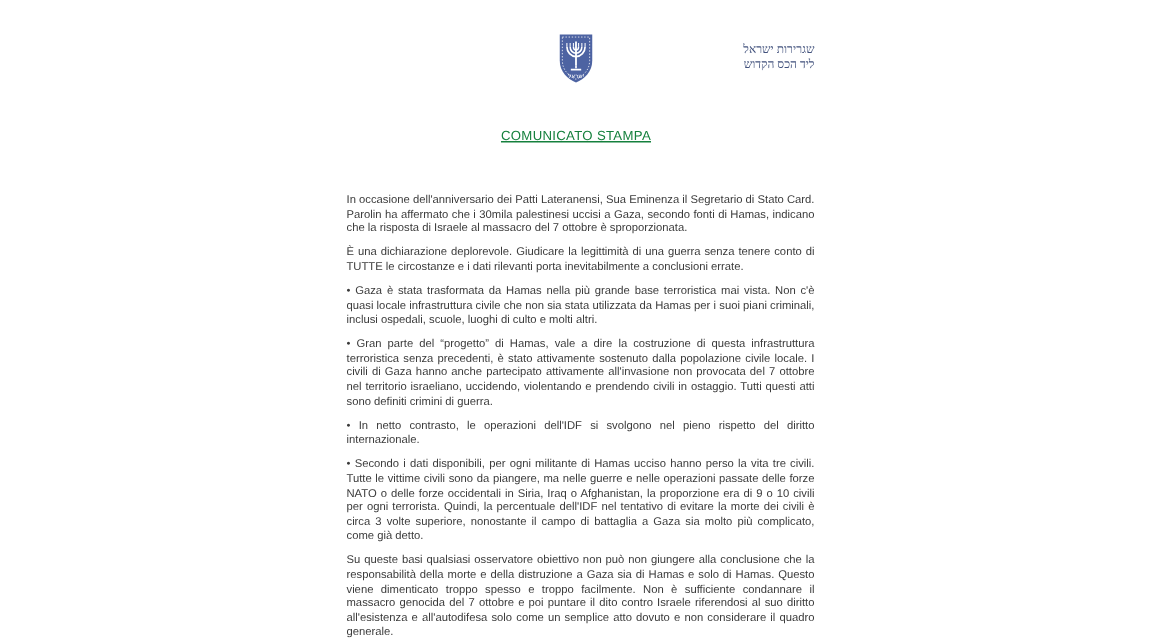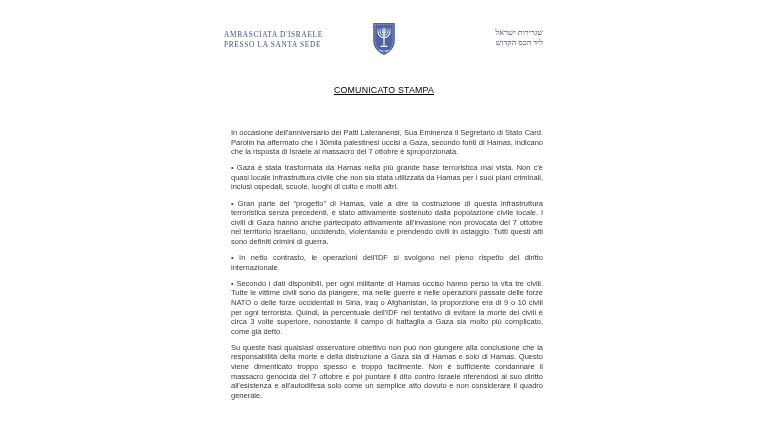--- a/index.html
+++ b/index.html
@@ -44,21 +44,21 @@
     left: 50%; top: 22px;
     transform: translateX(-50%);
     width: 26px; height: 34px;
   }
   .emblem svg { display: block; width: 26px; height: 34px; }
   
   .title-block {
     position: absolute;
     top: 85px; left: 0; right: 0;
     text-align: center;
-    color: #000000;
+    color: #15803d;
   }
   .title-heading {
     font-size: 8.8px;
     font-weight: 400;
     letter-spacing: 0.2px;
     text-decoration: underline;
   }
   .title-date {
     margin-top: 2.5px;
     font-size: 8.4px;
@@ -73,24 +73,20 @@
     text-align: justify;
     color: #3a3a3a;
   }
   .body-text p { margin: 0 0 6.5px 0; }
 </style>
 </head>
 <body>
 
 <div class="page">
 
-  <div class="header-left">
-    <div>AMBASCIATA  D'ISRAELE</div>
-    <div>PRESSO LA SANTA SEDE</div>
-  </div>
 
   <div class="emblem">
     <svg viewBox="0 0 60 78" xmlns="http://www.w3.org/2000/svg" aria-hidden="true">
 
       <path d="M5,2 H55 V42 C55,60 43,70 30,76 C17,70 5,60 5,42 Z" fill="#4d63a2"></path>
 
       <path d="M9,6 H51 V42 C51,57 41,66 30,71 C19,66 9,57 9,42 Z" fill="none" stroke="#ffffff" stroke-width="1.4" stroke-dasharray="2.2 2.6" opacity="0.85"></path>
 
       <path d="M16,21 A14,15 0 0 0 44,21" fill="none" stroke="#ffffff" stroke-width="2.6"></path>
       <path d="M21,21 A9,10 0 0 0 39,21" fill="none" stroke="#ffffff" stroke-width="2.4"></path>
@@ -109,20 +105,21 @@
     <div>שגרירות ישראל</div>
     <div>ליד הכס הקדוש</div>
   </div>
 
   <div class="title-block">
     <div class="title-heading">COMUNICATO STAMPA</div>
   </div>
 
   <div class="body-text">
     <p>In occasione dell'anniversario dei Patti Lateranensi, Sua Eminenza il Segretario di Stato Card. Parolin ha affermato che i 30mila palestinesi uccisi a Gaza, secondo fonti di Hamas, indicano che la risposta di Israele al massacro del 7 ottobre è sproporzionata.</p>
+    <p>È una dichiarazione deplorevole. Giudicare la legittimità di una guerra senza tenere conto di TUTTE le circostanze e i dati rilevanti porta inevitabilmente a conclusioni errate.</p>
     <p>• Gaza è stata trasformata da Hamas nella più grande base terroristica mai vista. Non c'è quasi locale infrastruttura civile che non sia stata utilizzata da Hamas per i suoi piani criminali, inclusi ospedali, scuole, luoghi di culto e molti altri.</p>
     <p>• Gran parte del “progetto” di Hamas, vale a dire la costruzione di questa infrastruttura terroristica senza precedenti, è stato attivamente sostenuto dalla popolazione civile locale. I civili di Gaza hanno anche partecipato attivamente all'invasione non provocata del 7 ottobre nel territorio israeliano, uccidendo, violentando e prendendo civili in ostaggio. Tutti questi atti sono definiti crimini di guerra.</p>
     <p>• In netto contrasto, le operazioni dell'IDF si svolgono nel pieno rispetto del diritto internazionale.</p>
     <p>• Secondo i dati disponibili, per ogni militante di Hamas ucciso hanno perso la vita tre civili. Tutte le vittime civili sono da piangere, ma nelle guerre e nelle operazioni passate delle forze NATO o delle forze occidentali in Siria, Iraq o Afghanistan, la proporzione era di 9 o 10 civili per ogni terrorista. Quindi, la percentuale dell'IDF nel tentativo di evitare la morte dei civili è circa 3 volte superiore, nonostante il campo di battaglia a Gaza sia molto più complicato, come già detto.</p>
     <p>Su queste basi qualsiasi osservatore obiettivo non può non giungere alla conclusione che la responsabilità della morte e della distruzione a Gaza sia di Hamas e solo di Hamas. Questo viene dimenticato troppo spesso e troppo facilmente. Non è sufficiente condannare il massacro genocida del 7 ottobre e poi puntare il dito contro Israele riferendosi al suo diritto all'esistenza e all'autodifesa solo come un semplice atto dovuto e non considerare il quadro generale.</p>
   </div>
 
 </div>
 
 </body></html>

